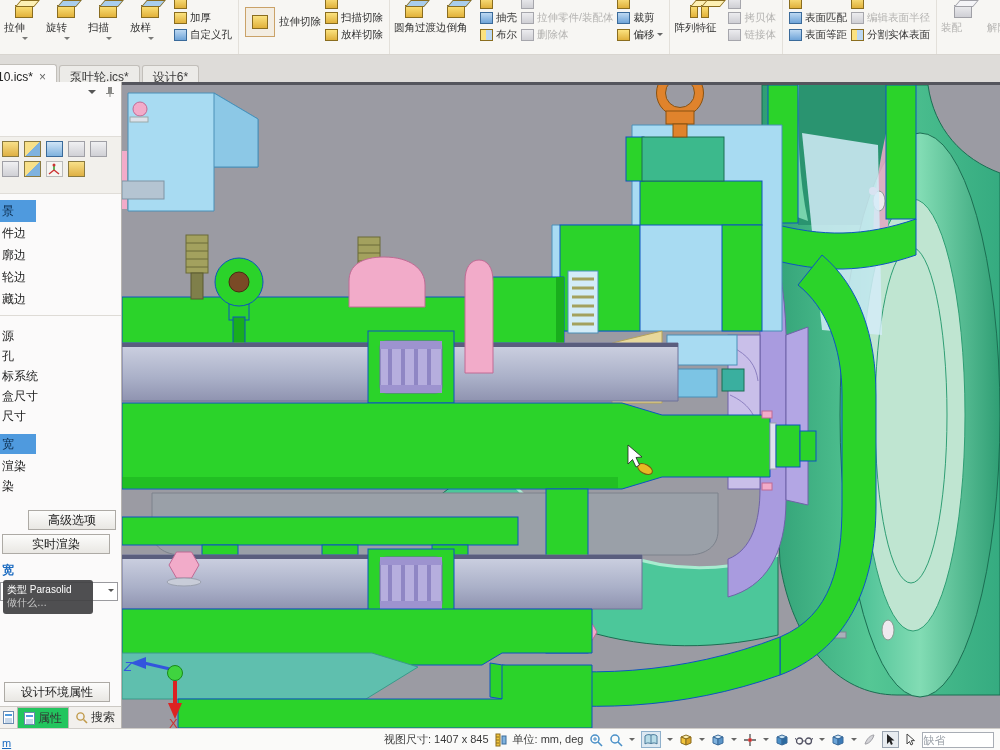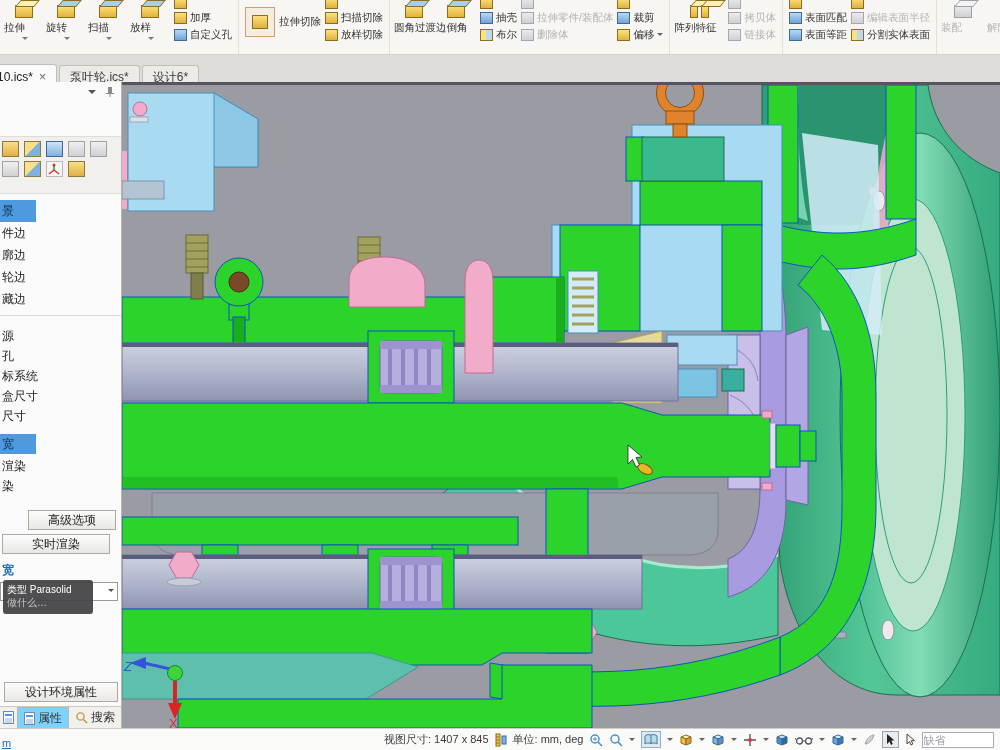--- a/index.html
+++ b/index.html
@@ -54,21 +54,21 @@
   .list2 .lrow { height:20px; line-height:20px; }
   .divline { position:absolute; left:0; width:121px; border-top:1px solid #dedbd6; }
   .sbtn { position:absolute; height:20px; background:linear-gradient(#fcfcfb,#e9e7e3); border:1px solid #adaaa5; font-size:12px; color:#222; text-align:center; line-height:18px; cursor:default; }
   .blue-frag { position:absolute; left:2px; font-size:12px; color:#1a6ac0; font-weight:bold; }
   .combo { position:absolute; left:0; width:118px; height:19px; border:1px solid #9a9a9e; background:#fff; }
   .combo .cchev { position:absolute; right:3px; top:6px; width:0; height:0; border:3.5px solid transparent; border-top-color:#555; }
   .tooltip { position:absolute; left:3px; width:90px; height:34px; background:rgba(66,66,68,0.93); border-radius:3px; color:#fff; font-size:10px; padding:3px 4px; line-height:13px; white-space:nowrap; overflow:hidden; }
   .tooltip .dim { color:#c9c9c9; }
   .btabs { position:absolute; left:0; top:624px; width:121px; height:22px; background:#f2f0ed; border-top:1px solid #ccc9c4; display:flex; align-items:flex-end; }
   .btab { height:21px; display:flex; align-items:center; gap:3px; padding:0 6px; font-size:12px; color:#333; cursor:default; }
-  .btab.active { background:#7dd3fc; border:1px solid #bbb8b3; border-bottom:none;margin-top:27px; }
+  .btab.active { background:#22c55e; border:1px solid #bbb8b3; border-bottom:none;margin-top:27px; }
   .doc-ic { width:11px; height:13px; background:#fff; border:1px solid #6a8ab0; position:relative; }
   .doc-ic:before { content:""; position:absolute; left:1px; top:2px; width:7px; height:2px; background:#4f9ade; }
   .doc-ic:after { content:""; position:absolute; left:1px; top:6px; width:7px; height:5px; background:#c8d8ea; }
 
   
   .viewport { position:absolute; left:122px; top:82px; width:878px; height:646px; border-top:3px solid #54555d; background:#9b9ba3; }
 
   
   .statusbar { position:absolute; left:0; top:728px; width:1000px; height:22px; background:#fafaf9; border-top:1px solid #d0cdc9; font-size:11px; color:#3a3a3a; }
   .sfrag { position:absolute; left:2px; bottom:1px; color:#1a6ac0; text-decoration:underline; font-size:11px; }
@@ -340,21 +340,21 @@
     <div class="blue-frag" style="top:480px"><span>宽</span></div>
 
     <div class="combo" style="top:500px">
         <span class="cchev"></span>
       </div>
     <div class="tooltip" style="top:498px">
       <div>类型 Parasolid</div>
       <div class="dim">做什么…</div>
     </div>
 
-    <div class="sbtn" style="top:600px;left:4px;width:114px"><span>设计环境属性</span></div>
+    <div class="sbtn" style="top:600px;left:4px;width:106px"><span>设计环境属性</span></div>
 
     <div class="btabs">
       <div class="btab" style="padding:0 3px">
           <span class="doc-ic"></span>
         </div>
       <div class="btab active">
           <span class="doc-ic"></span>
           <span>属性</span>
         </div>
       <div class="btab">

